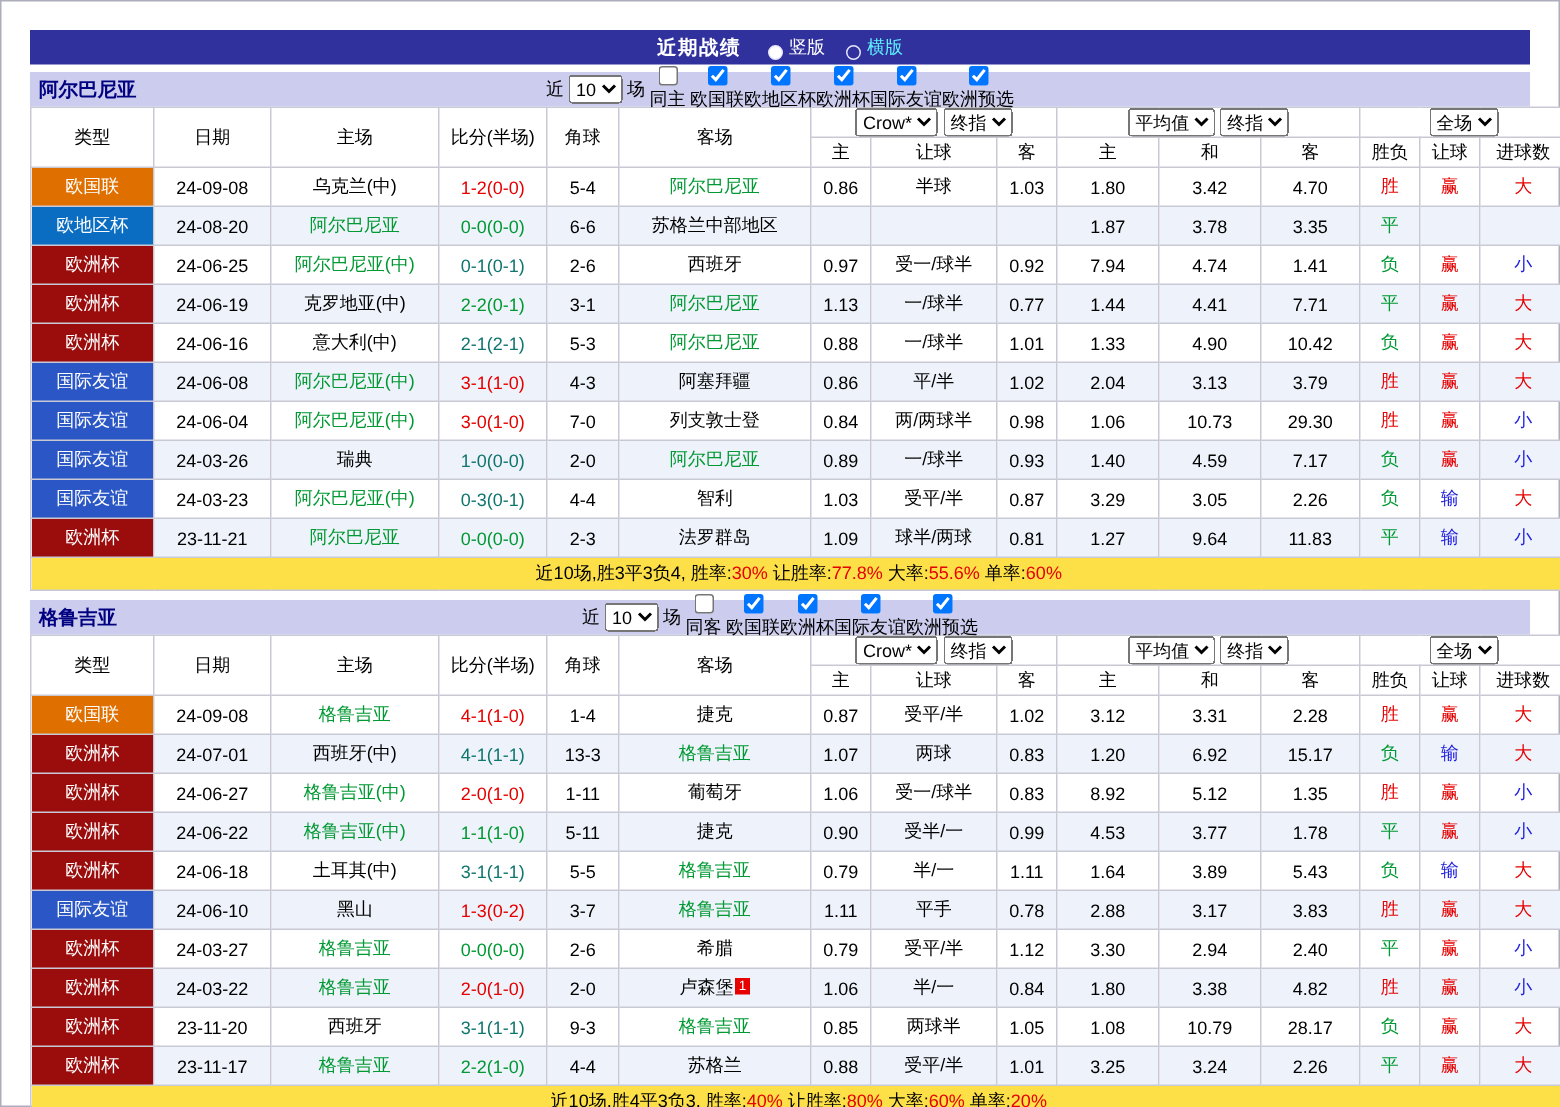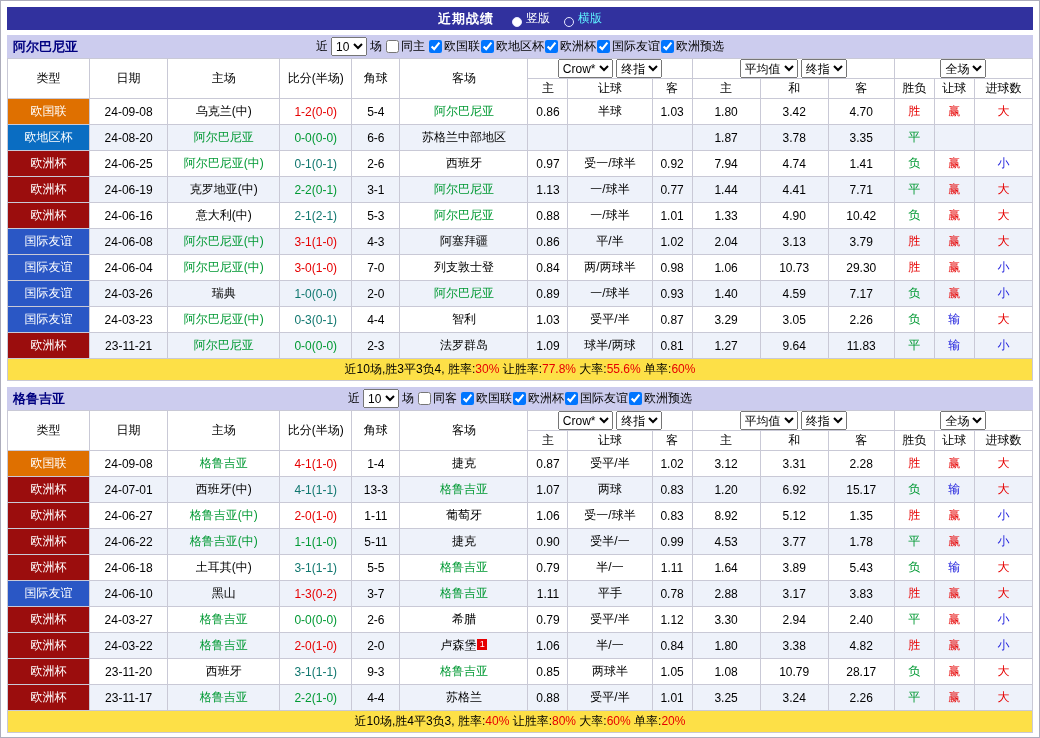--- a/index.html
+++ b/index.html
@@ -1,33 +1,33 @@
 <!DOCTYPE html>
 <html><head>
 <meta charset="utf-8">
 <style>
   html,body{margin:0;padding:0;}
   body{
     width:1040px;height:738px;overflow:hidden;background:#fff;
     font-family:"Liberation Sans","DejaVu Sans",sans-serif;
   }
-  .page{box-sizing:border-box;width:1040px;height:738px;border:1px solid #adadbc;padding:6px;background:#fff;}
+  .page{box-sizing:border-box;width:1040px;height:738px;border:1px solid #adadbc;padding:19px;background:#fff;}
   
   .titlebar{background:#31319e;height:23px;display:flex;align-items:center;justify-content:center;gap:18px;margin-bottom:5px;}
   .titlebar .title{color:#ffffff;font-weight:bold;font-size:13px;letter-spacing:1px;}
   .opt{display:inline-flex;align-items:flex-end;gap:4px;font-size:12px;cursor:pointer;}
   .radio{width:10px;height:10px;border:1px solid #e8e8ff;border-radius:50%;display:inline-block;box-sizing:border-box;background:transparent;}
   .radio.on{background:#ffffff;}
   
   .section{margin-bottom:6px;}
   .sec-head{background:#ccccee;height:23px;position:relative;display:flex;align-items:center;}
   .sec-head .team{position:absolute;left:6px;color:#000080;font-weight:bold;font-size:13px;}
   .sec-filters{margin:0 auto;display:flex;align-items:center;gap:3px;font-size:12px;color:#000;}
   .sec-filters select{height:19px;font-size:12px;}
-  .sec-filters label{display:inline-flex;align-items:center;gap:1px;cursor:pointer;}
+  .sec-filters label{display:inline-flex;align-items:center;gap:1px;cursor:pointer;flex-direction:column;}
   input[type="checkbox"]{width:13px;height:13px;margin:0 1px;vertical-align:middle;}
   
   table{width:100%;border-collapse:collapse;table-layout:fixed;font-size:12px;}
   th,td{border:1px solid #c9c9d6;text-align:center;padding:0 1px;overflow:hidden;white-space:nowrap;}
   thead th{height:19px;font-weight:normal;background:#fff;color:#000;}
   thead select{font-size:12px;height:19px;max-width:95%;}
   tbody td{height:25px;color:#000;}
   tbody tr:nth-child(even){background:#eef2fa;}
   td.type{color:#fff;}
   .team-cell{cursor:pointer;}

